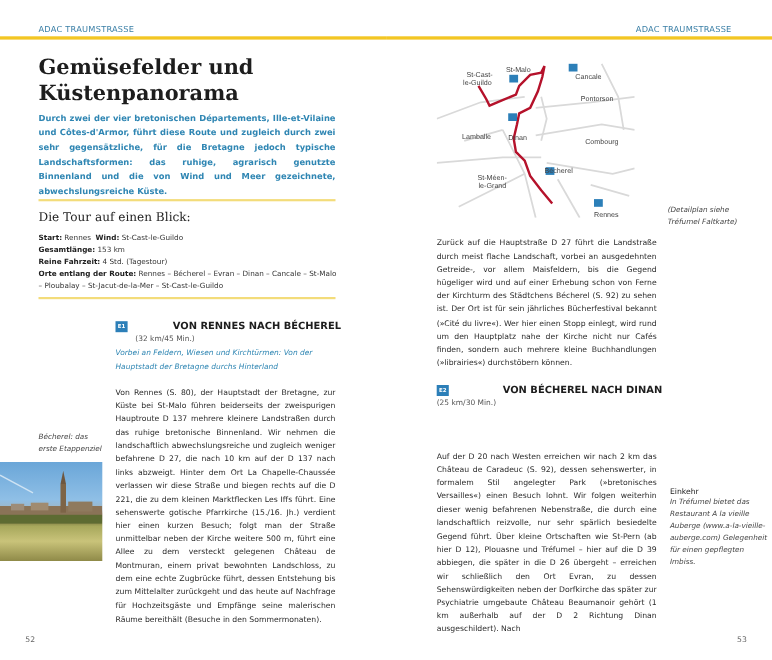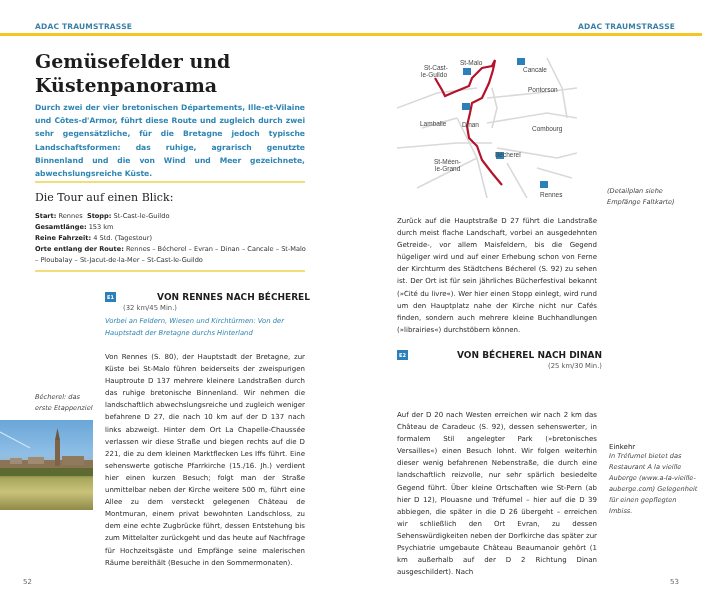--- a/index.html
+++ b/index.html
@@ -1,19 +1,19 @@
 <!DOCTYPE html>
 <html><head>
 <meta charset="utf-8">
 <style>
   html, body { margin:0; padding:0; }
   body { width:702px; height:600px; background:#ffffff; position:relative; overflow:hidden;
          font-family:"DejaVu Sans", sans-serif; color:#2a2a2a; }
   .abs { position:absolute; }
-  .running-head { top:22px; font-size:7.5px; font-weight:bold; color:#3a7fa6; letter-spacing:0.2px; }
+  .running-head { top:22px; font-size:7.5px; font-weight:normal; color:#3a7fa6; letter-spacing:0.2px; }
   .yellow-rule { top:33px; height:3px; background:#f3c623; }
   .title { left:35px; top:49px; width:300px; font-family:"DejaVu Serif", serif; font-weight:bold;
            font-size:19px; line-height:24px; color:#1d1d1d; }
   .intro { left:35px; top:101px; width:270px; font-size:7.6px; line-height:13.2px; font-weight:bold;
            color:#2f86b3; text-align:justify; }
   .box-rule { left:35px; width:270px; height:1.5px; background:#f3dc7a; }
   .box-title { left:35px; top:191px; font-family:"DejaVu Serif", serif; font-size:11px; color:#222; }
   .box-body { left:35px; top:211px; width:275px; font-size:6.6px; line-height:11px; color:#333; }
   .box-body b { color:#222; }
   .section-head { font-size:9px; font-weight:bold; color:#1d1d1d; display:flex; align-items:center;justify-content:space-between; }
@@ -41,21 +41,21 @@
 </div>
 
 <div class="abs intro">Durch zwei der vier bretonischen Départements, Ille-et-Vilaine und Côtes-d'Armor, führt diese Route und zugleich durch zwei sehr gegensätzliche, für die Bretagne jedoch typische Landschaftsformen: das ruhige, agrarisch genutzte Binnenland und die von Wind und Meer gezeichnete, abwechslungsreiche Küste.</div>
 
 <div class="abs box-rule" style="top:181px;"></div>
 <div class="abs box-title">Die Tour auf einen Blick:</div>
 <div class="abs box-body">
   <div>
     <b>Start:</b>
     <span>Rennes</span>&nbsp;
-    <b>Stopp:</b>
+    <b>Wind:</b>
     <span>St-Cast-le-Guildo</span>
   </div>
   <div>
     <b>Gesamtlänge:</b>
     <span>153 km</span>
   </div>
   <div>
     <b>Reine Fahrzeit:</b>
     <span>4 Std. (Tagestour)</span>
   </div>
@@ -136,31 +136,31 @@
       <text x="98" y="109">Bécherel</text>
       <text x="37" y="116">St-Méen-</text>
       <text x="38" y="123">le-Grand</text>
       <text x="143" y="149">Rennes</text>
     </g>
   </svg>
 </div>
 
 <div class="abs caption" style="left:607px; top:186px; width:95px;">
   <div>(Detailplan siehe</div>
-  <div>Empfänge Faltkarte)</div>
+  <div>Tréfumel Faltkarte)</div>
 </div>
 
 <div class="abs body-text" style="left:397px; top:215px; width:200px;">Zurück auf die Hauptstraße D 27 führt die Landstraße durch meist flache Landschaft, vorbei an ausgedehnten Getreide-, vor allem Maisfeldern, bis die Gegend hügeliger wird und auf einer Erhebung schon von Ferne der Kirchturm des Städtchens Bécherel (S. 92) zu sehen ist. Der Ort ist für sein jährliches Bücherfestival bekannt (»Cité du livre«). Wer hier einen Stopp einlegt, wird rund um den Hauptplatz nahe der Kirche nicht nur Cafés finden, sondern auch mehrere kleine Buchhandlungen (»librairies«) durchstöbern können.</div>
 
 <div class="abs" style="left:397px; top:350px; width:205px;">
   <div class="section-head">
     <span class="badge">E2</span>
     <span>VON BÉCHEREL NACH DINAN</span>
   </div>
-  <div class="section-sub" style="margin-top:2px;text-align:right;">(25 km/30 Min.)</div>
+  <div class="section-sub" style="margin-top:2px;">(25 km/30 Min.)</div>
 </div>
 
 <div class="abs body-text" style="left:397px; top:409px; width:200px;">Auf der D 20 nach Westen erreichen wir nach 2 km das Château de Caradeuc (S. 92), dessen sehenswerter, in formalem Stil angelegter Park (»bretonisches Versailles«) einen Besuch lohnt. Wir folgen weiterhin dieser wenig befahrenen Nebenstraße, die durch eine landschaftlich reizvolle, nur sehr spärlich besiedelte Gegend führt. Über kleine Ortschaften wie St-Pern (ab hier D 12), Plouasne und Tréfumel – hier auf die D 39 abbiegen, die später in die D 26 übergeht – erreichen wir schließlich den Ort Evran, zu dessen Sehenswürdigkeiten neben der Dorfkirche das später zur Psychiatrie umgebaute Château Beaumanoir gehört (1 km außerhalb auf der D 2 Richtung Dinan ausgeschildert). Nach</div>
 
 <div class="abs" style="left:609px; top:443px; width:90px;">
   <div class="tip-title">Einkehr</div>
   <div class="caption">In Tréfumel bietet das Restaurant A la vieille Auberge (www.a-la-vieille-auberge.com) Gelegenheit für einen gepflegten Imbiss.</div>
 </div>
 
 <div class="abs page-num" style="left:670px; top:578px;">53</div>

